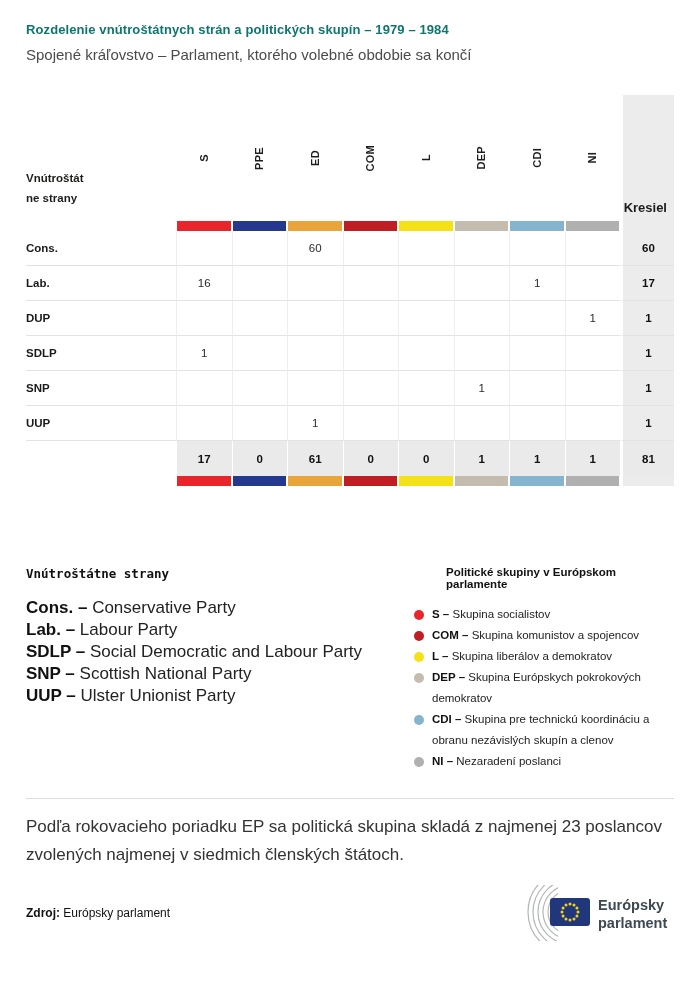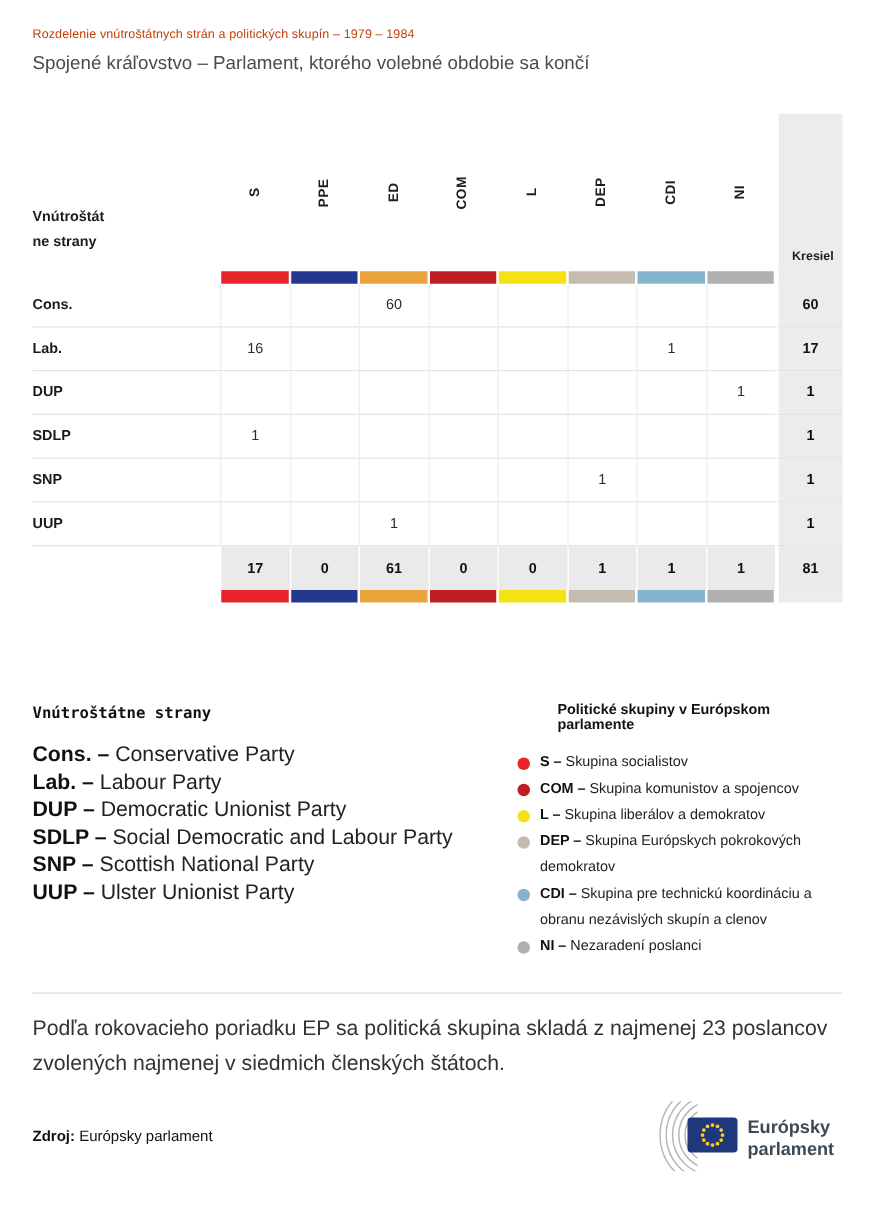--- a/index.html
+++ b/index.html
@@ -3,34 +3,34 @@
 <meta charset="utf-8">
 <style>
   * { margin:0; padding:0; box-sizing:border-box; }
   html,body { background:#fff; }
   body {
     width:700px; height:984px; overflow:hidden; position:relative;
     font-family:"Liberation Sans", sans-serif; color:#1d1d1b;
   }
   .page { padding:22px 26px 0 26px; }
 
-  .title { font-size:10px; font-weight:normal; color:#c2410c; letter-spacing:.1px; }
+  .title { font-size:13px; font-weight:bold; color:#0f766e; letter-spacing:.1px; }
   .subtitle { font-size:15px; font-weight:400; color:#4b4b4b; margin-top:9px; }
 
   
   .ptable { margin-top:32px; }
   .row { display:grid; grid-template-columns:150px repeat(8,55.5px) 54px; }
   .cell { min-width:0; }
 
   .thead { height:126px; }
   .head-left { display:flex; align-items:flex-end; padding-bottom:12px; }
   .wrap-label { width:62px; font-size:11.5px; font-weight:bold; line-height:1.8; overflow-wrap:anywhere; }
   .vcell { display:flex; align-items:center; justify-content:center; }
   .vlabel { writing-mode:vertical-rl; transform:rotate(180deg); font-size:11px; font-weight:bold; letter-spacing:.3px; }
-  .khead { background:#ececec; border-left:3px solid #fff; display:flex; align-items:flex-end; justify-content:flex-end; padding:0 7px 6px 0; font-size:10px; font-weight:bold; }
+  .khead { background:#ececec; border-left:3px solid #fff; display:flex; align-items:flex-end; justify-content:flex-end; padding:0 7px 6px 0; font-size:13px; font-weight:bold; }
 
   .barrow { height:10px; }
   .barrow .bar { height:10px; margin:0 1px; }
   .kbar { background:#ececec; border-left:3px solid #fff; }
 
   .trow { height:35px; }
   .trow .cell { border-bottom:1px solid #e3e3e3; display:flex; align-items:center; }
   .party { font-size:11.5px; font-weight:bold; color:#1a1a1a; }
   .num { justify-content:center; font-size:11.5px; color:#2b2b2b; border-left:1px solid #eeeeee; }
   .kres { background:#ececec; border-left:3px solid #fff !important; font-weight:bold; color:#111; }
@@ -252,21 +252,20 @@
     </div>
 
   </div>
 
   <div class="legend">
 
     <div class="leg-left">
       <div class="leg-left-title">Vnútroštátne strany</div>
       <div class="leg-item"><b>Cons. –</b> <span>Conservative Party</span></div>
       <div class="leg-item"><b>Lab. –</b> <span>Labour Party</span></div>
-      <div class="leg-item"><b>DUP –</b> <span>Democratic Unionist Party</span></div>
       <div class="leg-item"><b>SDLP –</b> <span>Social Democratic and Labour Party</span></div>
       <div class="leg-item"><b>SNP –</b> <span>Scottish National Party</span></div>
       <div class="leg-item"><b>UUP –</b> <span>Ulster Unionist Party</span></div>
     </div>
 
     <div class="leg-right">
       <div class="leg-right-title">Politické skupiny v Európskom parlamente</div>
       <div class="group-item">
         <span class="dot" style="background: rgb(232, 37, 43);"></span>
         <span class="group-text"><b>S –</b> <span>Skupina socialistov</span></span>

